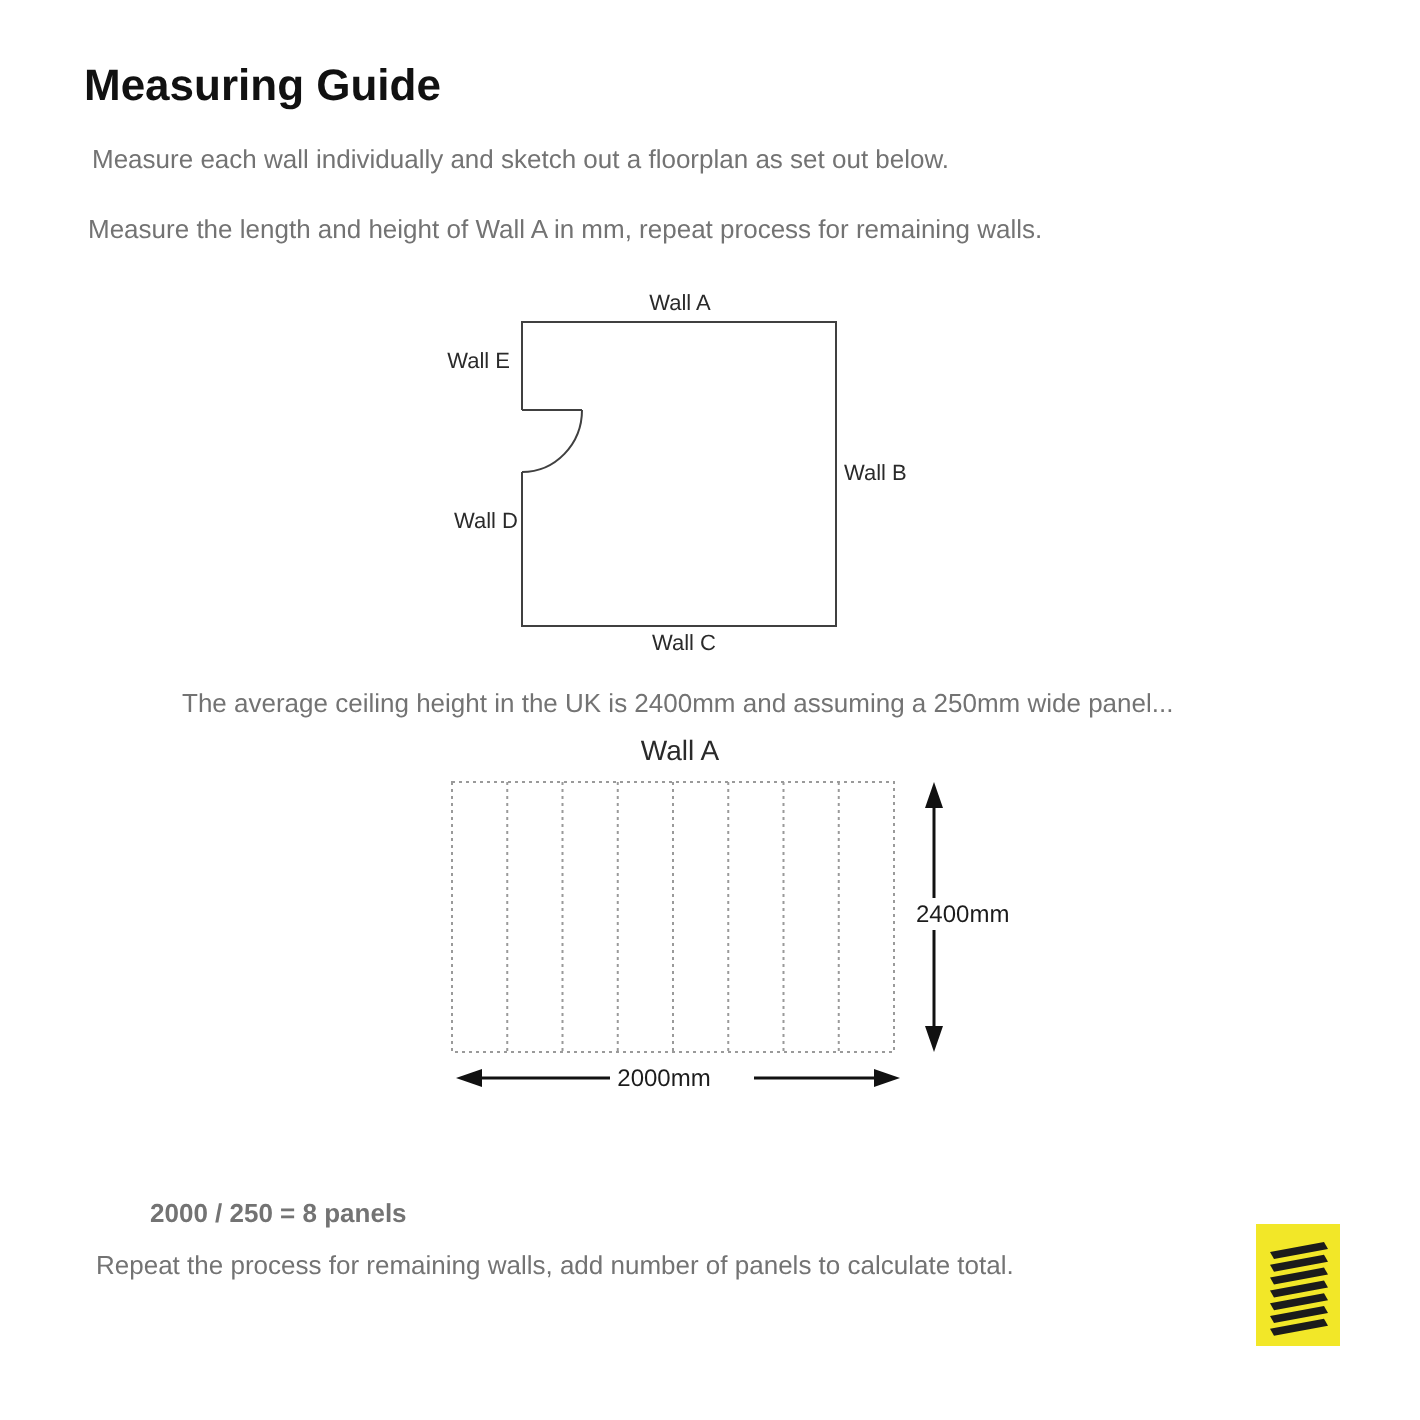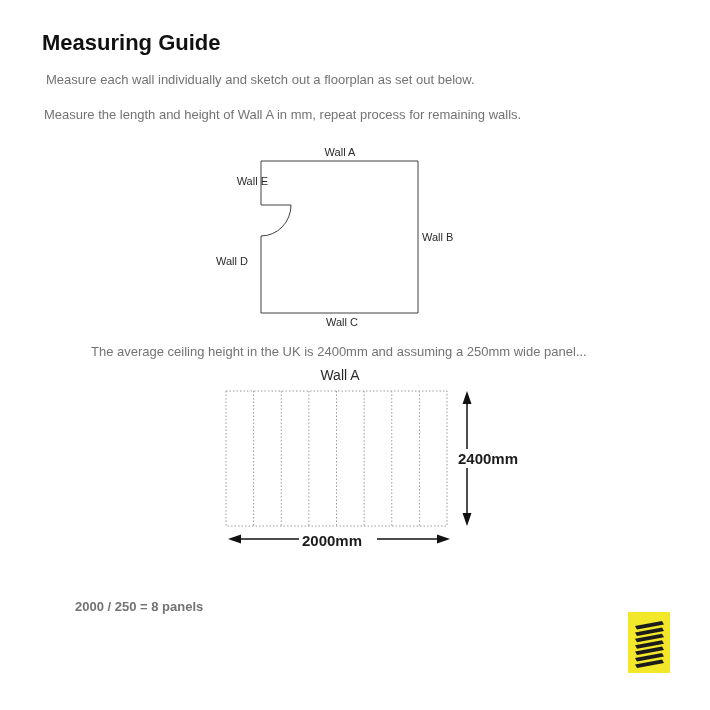--- a/index.html
+++ b/index.html
@@ -22,30 +22,30 @@
   .p-measure { left: 44px; top: 107px; }
   .p-ceiling { left: 48px; top: 344px; margin-left: 43px; }
   .p-divide  { left: 48px; top: 575px; }
   .p-formula { left: 48px; top: 599px; font-weight: 700; margin-left: 27px; }
   .p-repeat  { left: 48px; top: 625px; }
 
   .diagram-svg { position: absolute; left: 0; top: 0; }
 
   .wall-label { font-size: 11px; color: #2a2a2a; }
   .fp-wall-a { left: 340px; top: 146px; transform: translateX(-50%); }
-  .fp-wall-e { left: 271px; top: 175px; transform: translateX(-100%); padding-right: 3px; }
-  .fp-wall-d { left: 259px; top: 255px; transform: translateX(-100%); padding-right: 11px; }
+  .fp-wall-e { left: 258px; top: 175px; transform: translateX(-100%); padding-right: 3px; }
+  .fp-wall-d { left: 259px; top: 255px; transform: translateX(-100%); padding-right: 0; }
   .fp-wall-b { left: 422px; top: 231px; }
   .fp-wall-c { left: 342px; top: 316px; transform: translateX(-50%); }
 
   .panel-title { left: 340px; top: 367px; transform: translateX(-50%); font-size: 14px; color: #2a2a2a; }
 
   .dim-label {
-    font-size: 15px; color: #1c1c1c;
-    background: #ffffff; padding: 1px 3px; font-weight: bold;
+    font-size: 12px; color: #1c1c1c;
+    background: #ffffff; padding: 1px 3px;
   }
   .dim-height { left: 455px; top: 449px; }
   .dim-width  { left: 332px; top: 531px; transform: translateX(-50%); }
 
   .logo-box { left: 628px; top: 612px; width: 42px; height: 61px; }
 </style>
 </head>
 <body>
 
 <div class="page">
@@ -96,20 +96,21 @@
   <span class="abs wall-label fp-wall-b">Wall B</span>
   <span class="abs wall-label fp-wall-c">Wall C</span>
 
   <div class="abs body-text p-ceiling">The average ceiling height in the UK is 2400mm and assuming a 250mm wide panel...</div>
 
   <span class="abs panel-title">Wall A</span>
   <span class="abs dim-label dim-height">2400mm</span>
   <span class="abs dim-label dim-width">2000mm</span>
 
   <div class="abs body-text p-formula">2000 / 250 = 8 panels</div>
+  <div class="abs body-text p-repeat">Repeat the process for remaining walls, add number of panels to calculate total.</div>
 
   <svg class="abs logo-box" viewBox="0 0 42 61">
     <rect x="0" y="0" width="42" height="61" fill="#f2e728"></rect>
     <g id="logo-slats">
         <polygon points="7,14 34,9 36,12.5 9,17.5" fill="#1b1b1b"></polygon>
         <polygon points="7,20.4 34,15.4 36,18.9 9,23.9" fill="#1b1b1b"></polygon>
         <polygon points="7,26.8 34,21.8 36,25.3 9,30.3" fill="#1b1b1b"></polygon>
         <polygon points="7,33.2 34,28.200000000000003 36,31.700000000000003 9,36.7" fill="#1b1b1b"></polygon>
         <polygon points="7,39.6 34,34.6 36,38.1 9,43.1" fill="#1b1b1b"></polygon>
         <polygon points="7,46 34,41 36,44.5 9,49.5" fill="#1b1b1b"></polygon>

